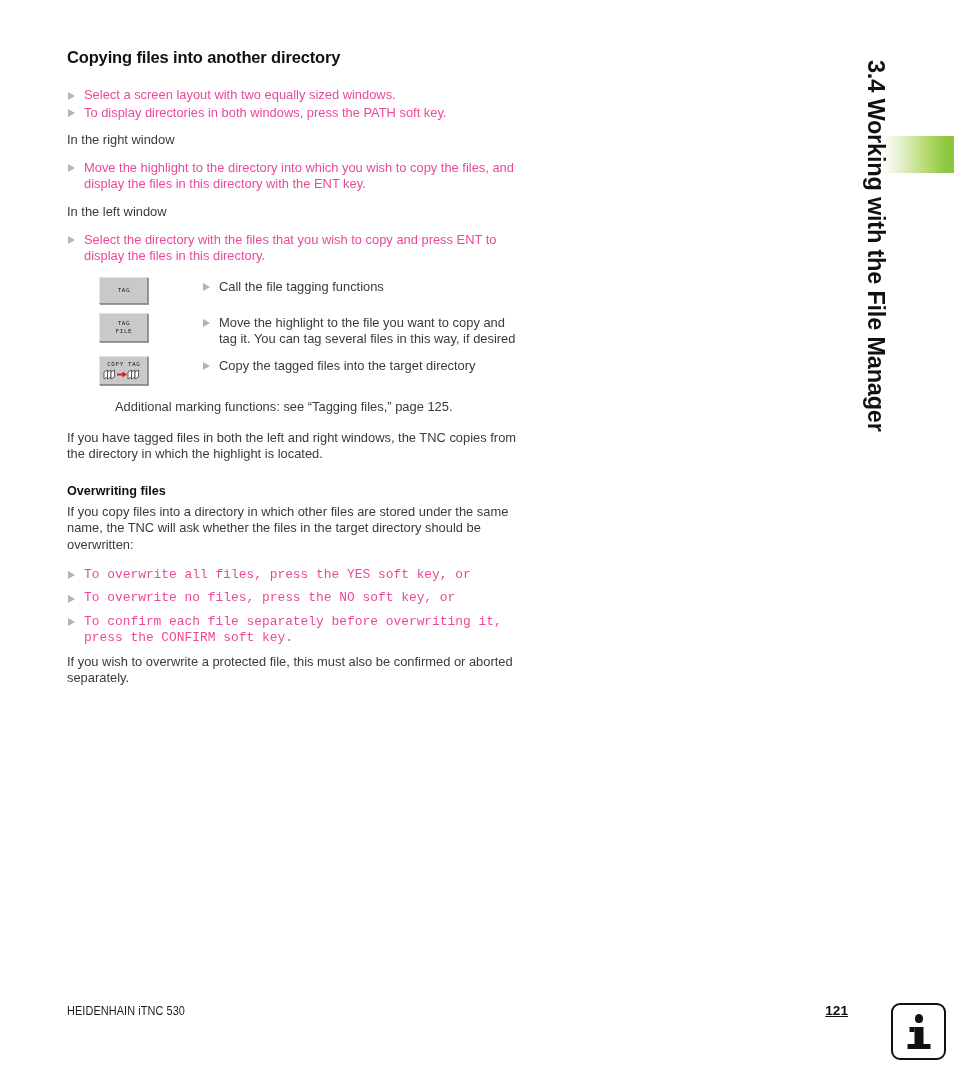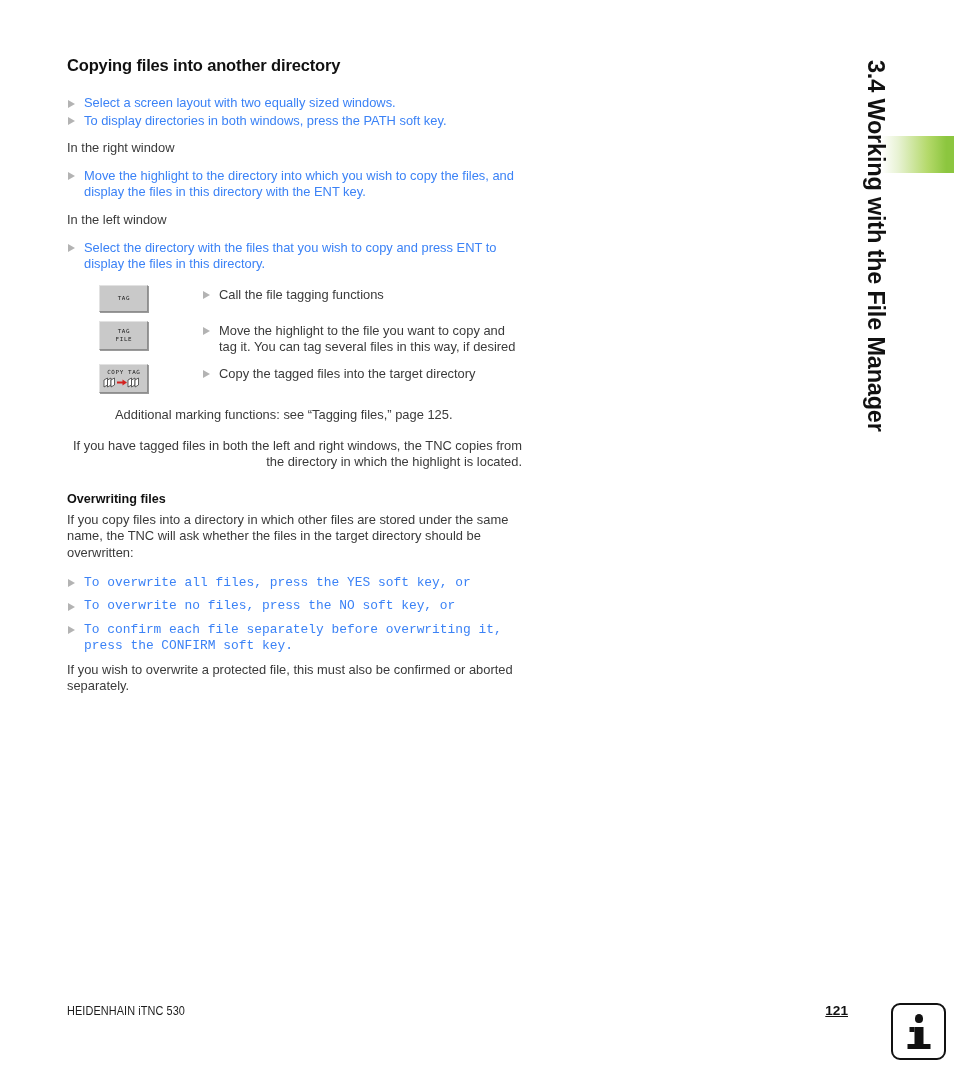--- a/index.html
+++ b/index.html
@@ -56,21 +56,21 @@
     position: absolute;
     left: 67px;
     top: 47px;
     width: 455px;
   }
 
   h1.page-heading {
     font-size: 16.5px;
     font-weight: bold;
     color: #111111;
-    margin: 8px 0 20px 0;
+    margin: 0 0 20px 0;
     letter-spacing: -0.15px;
     line-height: 20px;
   }
 
   h2.sub-heading {
     font-size: 12.6px;
     font-weight: bold;
     color: #111111;
     margin: 0 0 5px 0;
     line-height: 16px;
@@ -88,21 +88,21 @@
     list-style: none;
     margin: 0 0 11px 0;
     padding: 0;
   }
   ul.bullets li {
     position: relative;
     padding-left: 17px;
     font-size: 12.9px;
     line-height: 16.6px;
     margin: 0 0 1px 0;
-    color: #3b82f6;
+    color: #ec4899;
   }
   ul.bullets li .tri {
     position: absolute;
     left: 1px;
     top: 4.5px;
     width: 0;
     height: 0;
     border-left: 7px solid #b3b3b3;
     border-top: 4.5px solid transparent;
     border-bottom: 4.5px solid transparent;
@@ -338,21 +338,21 @@
       <div class="softkey-text">
         <span class="tri"></span>
         <span>Copy the tagged files into the target directory</span>
       </div>
     </div>
 
   </div>
 
   <p class="para" style="margin-bottom:14px;margin-left:48px;">Additional marking functions: see “Tagging files,” page 125.</p>
 
-  <p class="para" style="margin-bottom:20px;text-align:right;">If you have tagged files in both the left and right windows, the TNC copies from the directory in which the highlight is located.</p>
+  <p class="para" style="margin-bottom:20px;">If you have tagged files in both the left and right windows, the TNC copies from the directory in which the highlight is located.</p>
 
   <h2 class="sub-heading">Overwriting files</h2>
 
   <p class="para" style="margin-bottom:13px;">If you copy files into a directory in which other files are stored under the same name, the TNC will ask whether the files in the target directory should be overwritten:</p>
 
   <ul class="bullets spaced" style="margin-bottom:4px;font-family:Liberation Mono, monospace;">
     <li>
       <span class="tri"></span>
       <span>To overwrite all files, press the YES soft key, or</span>
     </li>

